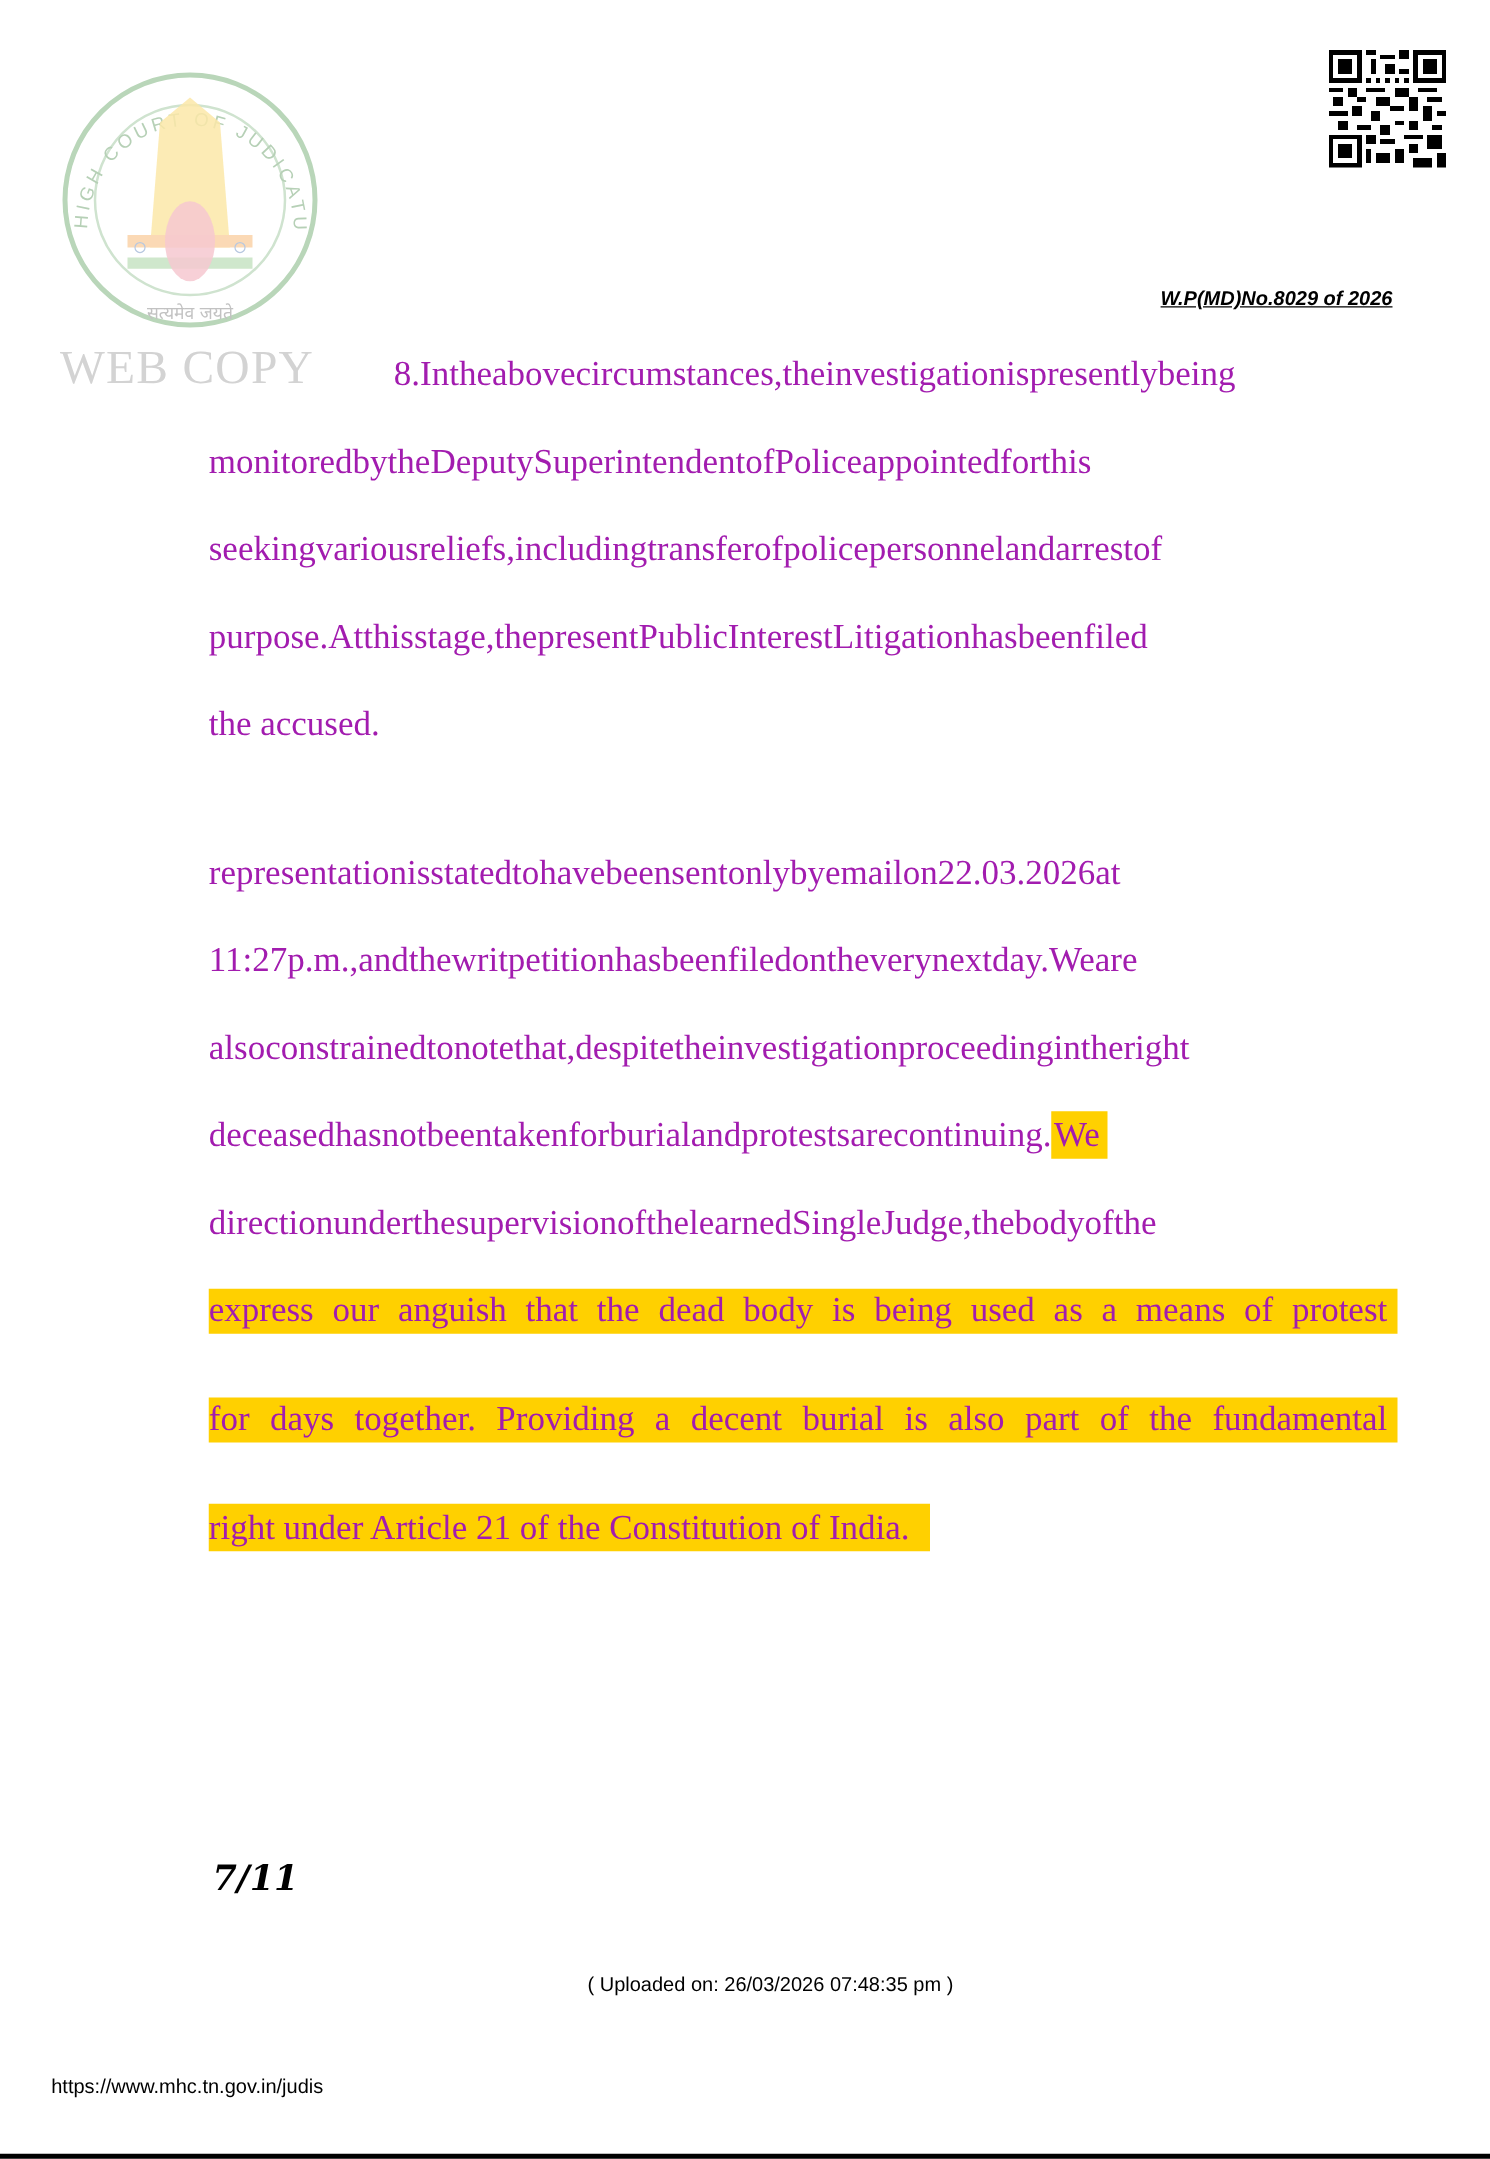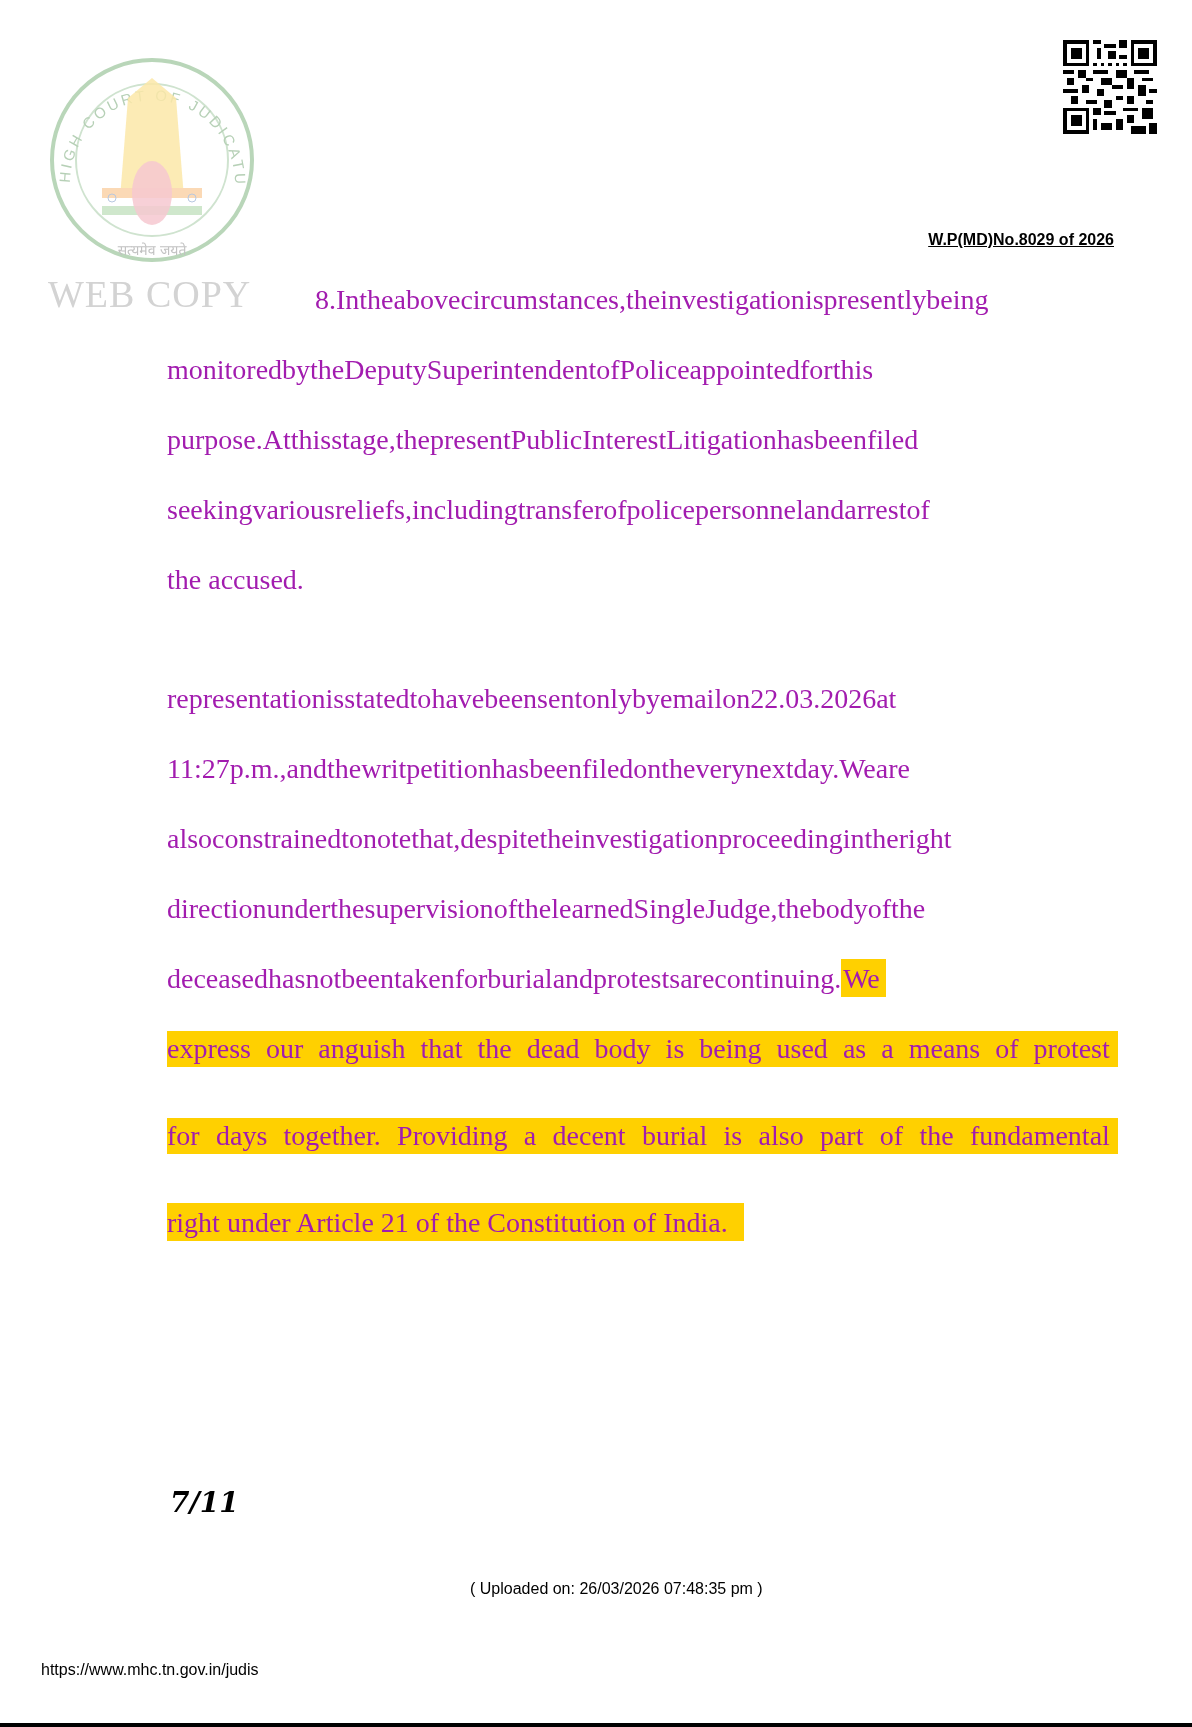--- a/index.html
+++ b/index.html
@@ -1,21 +1,21 @@
 <!DOCTYPE html>
 <html><head>
 <meta charset="utf-8">
 <style>
   html, body { margin:0; padding:0; }
   body { width:1192px; height:1727px; background:#ffffff; position:relative; overflow:hidden; }
   .abs { position:absolute; }
   .seal { left:40px; top:48px; width:225px; height:215px; }
   .watermark { left:48px; top:275px; font-family:"Liberation Serif", serif; font-size:38px; color:#d3d3d3; letter-spacing:1px; line-height:1; }
   .qr { left:1063px; top:40px; width:94px; height:94px; }
-  .case-ref { right:78px; top:231px; font-family:"Liberation Sans", sans-serif; font-size:16px; font-weight:bold; text-decoration:underline; color:#000; }
+  .case-ref { right:78px; top:231px; font-family:"Liberation Sans", sans-serif; font-size:16px; font-weight:bold; font-style:italic; text-decoration:underline; color:#000; }
   .para { position:absolute; left:167px; width:951px; font-family:Liberation Serif, serif; font-size:28px; line-height:70px; color:#a21caf; text-align:justify; text-align-last:left; }
   .para .line { display:block; height:70px; white-space:nowrap; }
   .justify { display:flex; justify-content:space-between; white-space:nowrap; }
   .indent { padding-left:148px; }
   .hl { background:#FFD000; padding:4px 16px 3px 0; box-decoration-break:clone; -webkit-box-decoration-break:clone; }
   .hl-row { background:#FFD000; display:flex; justify-content:space-between; height:36px; line-height:36px; margin-top:17px; padding-right:8px; }
   .page-num { left:170px; top:1486px; font-family:"DejaVu Serif", serif; font-weight:bold; font-style:italic; font-size:28px; color:#000; }
   .footer-url { left:41px; top:1661px; font-family:"Liberation Sans", sans-serif; font-size:16px; color:#000; }
   .footer-upl { left:470px; top:1580px; font-family:"Liberation Sans", sans-serif; font-size:16px; color:#000; }
   .bottom-rule { left:0; top:1723px; width:1192px; height:4px; background:#000; }
@@ -98,31 +98,31 @@
       <rect x="18" y="23" width="4" height="2"></rect>
       <rect x="23" y="22" width="2" height="3"></rect>
   </g>
 </svg>
 
 <div class="abs case-ref">W.P(MD)No.8029 of 2026</div>
 
 <div class="para" style="top:265px;">
   <div class="line justify indent" id="p8l0"><span>8.In</span><span>the</span><span>above</span><span>circumstances,</span><span>the</span><span>investigation</span><span>is</span><span>presently</span><span>being</span></div>
   <div class="line justify" id="p8l1"><span>monitored</span><span>by</span><span>the</span><span>Deputy</span><span>Superintendent</span><span>of</span><span>Police</span><span>appointed</span><span>for</span><span>this</span></div>
+  <div class="line justify" id="p8l3"><span>seeking</span><span>various</span><span>reliefs,</span><span>including</span><span>transfer</span><span>of</span><span>police</span><span>personnel</span><span>and</span><span>arrest</span><span>of</span></div>
   <div class="line justify" id="p8l2"><span>purpose.</span><span>At</span><span>this</span><span>stage,</span><span>the</span><span>present</span><span>Public</span><span>Interest</span><span>Litigation</span><span>has</span><span>been</span><span>filed</span></div>
-  <div class="line justify" id="p8l3"><span>seeking</span><span>various</span><span>reliefs,</span><span>including</span><span>transfer</span><span>of</span><span>police</span><span>personnel</span><span>and</span><span>arrest</span><span>of</span></div>
   <div class="line">the accused.</div>
 </div>
 
 <div class="para" style="top:664px;">
   <div class="line justify" id="p9l2"><span>representation</span><span>is</span><span>stated</span><span>to</span><span>have</span><span>been</span><span>sent</span><span>only</span><span>by</span><span>email</span><span>on</span><span>22.03.2026</span><span>at</span></div>
   <div class="line justify" id="p9l3"><span>11:27</span><span>p.m.,</span><span>and</span><span>the</span><span>writ</span><span>petition</span><span>has</span><span>been</span><span>filed</span><span>on</span><span>the</span><span>very</span><span>next</span><span>day.</span><span>We</span><span>are</span></div>
   <div class="line justify" id="p9l4"><span>also</span><span>constrained</span><span>to</span><span>note</span><span>that,</span><span>despite</span><span>the</span><span>investigation</span><span>proceeding</span><span>in</span><span>the</span><span>right</span></div>
+  <div class="line justify" id="p9l6"><span>deceased</span><span>has</span><span>not</span><span>been</span><span>taken</span><span>for</span><span>burial</span><span>and</span><span>protests</span><span>are</span><span>continuing.</span><span class="hl" style="padding: 4px 6px 3px 2px;">We</span></div>
   <div class="line justify" id="p9l5"><span>direction</span><span>under</span><span>the</span><span>supervision</span><span>of</span><span>the</span><span>learned</span><span>Single</span><span>Judge,</span><span>the</span><span>body</span><span>of</span><span>the</span></div>
-  <div class="line justify" id="p9l6"><span>deceased</span><span>has</span><span>not</span><span>been</span><span>taken</span><span>for</span><span>burial</span><span>and</span><span>protests</span><span>are</span><span>continuing.</span><span class="hl" style="padding: 4px 6px 3px 2px;">We</span></div>
   <div class="line">
       <div class="hl-row" id="p9h0">
         <span>express</span>
         <span>our</span>
         <span>anguish</span>
         <span>that</span>
         <span>the</span>
         <span>dead</span>
         <span>body</span>
         <span>is</span>

